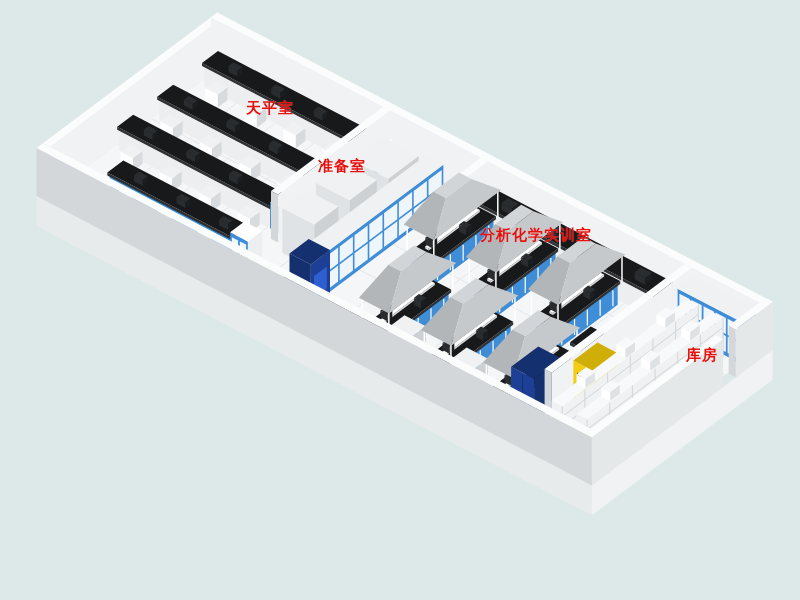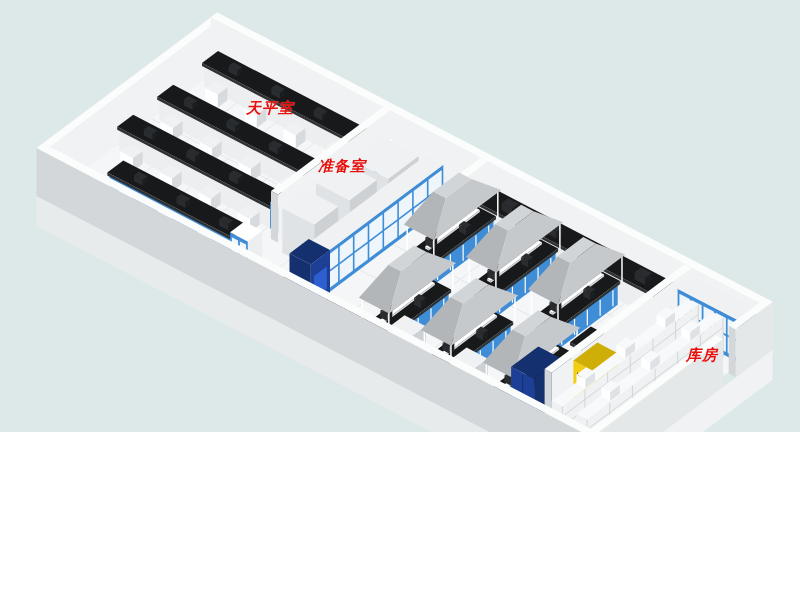--- a/index.html
+++ b/index.html
@@ -1,20 +1,19 @@
 <!DOCTYPE html>
 <html><head>
 <meta charset="utf-8">
 <style>
   html,body{margin:0;padding:0;}
   .stage{
-    position:relative;width:800px;height:432px;overflow:hidden;
+    position:relative;width:800px;height:600px;overflow:hidden;
     background:var(--bg,#dde8e9);
     font-family:"DejaVu Sans","Liberation Sans",sans-serif;
-    font-style:italic;
   }
   .stage svg{position:absolute;left:0;top:0;}
   .room-label{
     position:absolute;color:var(--label,#e8100c);
     font-weight:bold;font-size:15px;letter-spacing:1px;white-space:nowrap;
     text-shadow:0 0 1px rgba(255,255,255,.4);
   }
 </style>
 </head>
 <body>
@@ -481,14 +480,15 @@
         <polygon points="728.7,373.6 735.8,377.3 735.8,329.3 728.7,325.6" fill="#d4d7d9"></polygon>
         <polygon points="735.8,377.3 772.6,349.7 772.6,301.7 735.8,329.3" fill="#e5e8e9"></polygon>
         <polygon points="728.7,325.6 765.5,298.0 772.6,301.7 735.8,329.3" fill="#fbfcfc"></polygon>
         <polygon points="36.5,196.1 591.8,485.3 591.8,437.3 36.5,148.1" fill="#d4d7d9"></polygon>
         <polygon points="591.8,485.3 598.2,480.5 598.2,432.5 591.8,437.3" fill="#e5e8e9"></polygon>
         <polygon points="36.5,148.1 42.9,143.3 598.2,432.5 591.8,437.3" fill="#fbfcfc"></polygon>
       </g>
     </svg>
   <div class="room-label" style="left:246px;top:99px">天平室</div>
   <div class="room-label" style="left:318px;top:157px">准备室</div>
+  <div class="room-label" style="left:480px;top:226px">分析化学实训室</div>
   <div class="room-label" style="left:686px;top:346px">库房</div>
 </div>
 
 </body></html>

